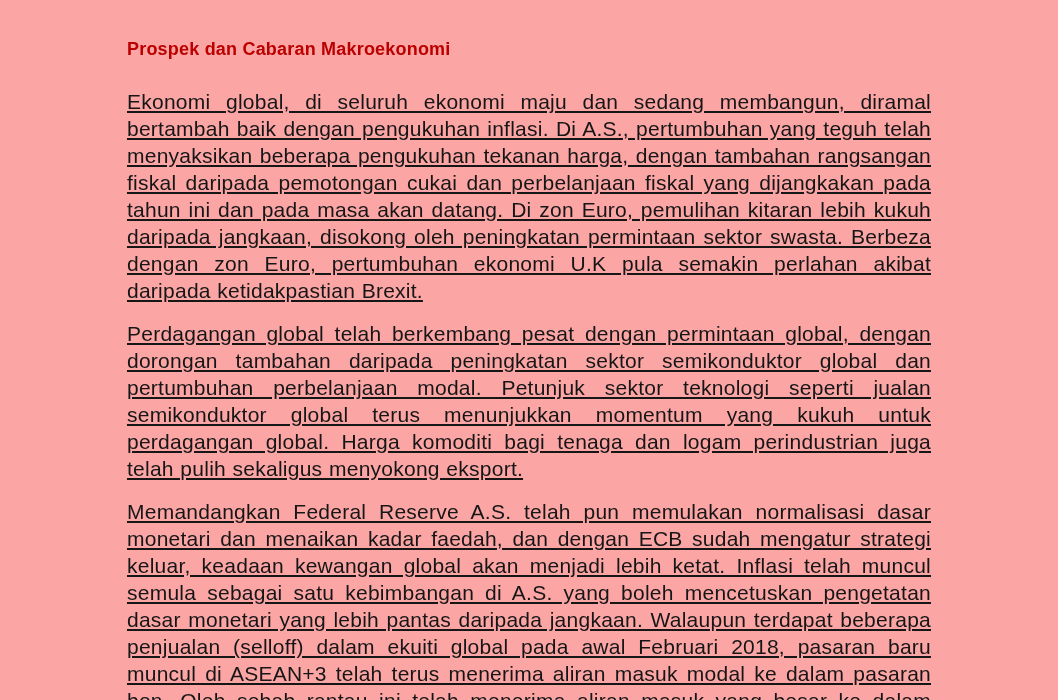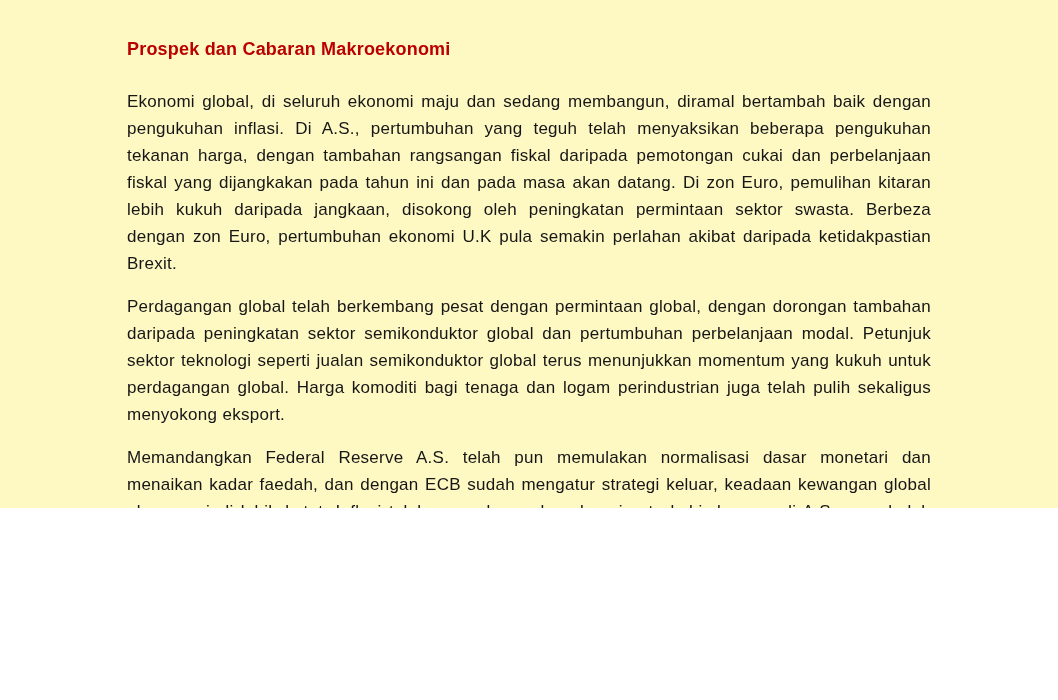--- a/index.html
+++ b/index.html
@@ -4,46 +4,47 @@
 <style>
   html, body {
     margin: 0;
     padding: 0;
     background: #ffffff;
     font-family: "Liberation Sans", "DejaVu Sans", sans-serif;
   }
   .page {
     position: relative;
     width: 1058px;
-    height: 508px;
-    background: #fef9c3;
+    height: 700px;
+    background: #fca5a5;
     overflow: hidden;
   }
   .content {
     position: absolute;
     left: 127px;
     top: 38px;
     width: 804px;
   }
   .heading {
     margin: 0 0 28px 0;
     font-size: 18px;
     line-height: 22px;
     font-weight: 700;
     color: #bb0000;
     letter-spacing: 0.2px;
   }
   .para {
     margin: 16px 0 9px 0;
-    font-size: 17px;
+    font-size: 21px;
     line-height: 27px;
     color: #161616;
     text-align: justify;
     letter-spacing: 0.25px;
     word-spacing: 0.5px;
+    text-decoration: underline;
   }
 </style>
 </head>
 <body>
 
 <div class="page">
   <div class="content">
     <h1 class="heading">Prospek dan Cabaran Makroekonomi</h1>
     <p class="para">Ekonomi global, di seluruh ekonomi maju dan sedang membangun, diramal bertambah baik dengan pengukuhan inflasi. Di A.S., pertumbuhan yang teguh telah menyaksikan beberapa pengukuhan tekanan harga, dengan tambahan rangsangan fiskal daripada pemotongan cukai dan perbelanjaan fiskal yang dijangkakan pada tahun ini dan pada masa akan datang. Di zon Euro, pemulihan kitaran lebih kukuh daripada jangkaan, disokong oleh peningkatan permintaan sektor swasta. Berbeza dengan zon Euro, pertumbuhan ekonomi U.K pula semakin perlahan akibat daripada ketidakpastian Brexit.</p>
     <p class="para">Perdagangan global telah berkembang pesat dengan permintaan global, dengan dorongan tambahan daripada peningkatan sektor semikonduktor global dan pertumbuhan perbelanjaan modal. Petunjuk sektor teknologi seperti jualan semikonduktor global terus menunjukkan momentum yang kukuh untuk perdagangan global. Harga komoditi bagi tenaga dan logam perindustrian juga telah pulih sekaligus menyokong eksport.</p>

